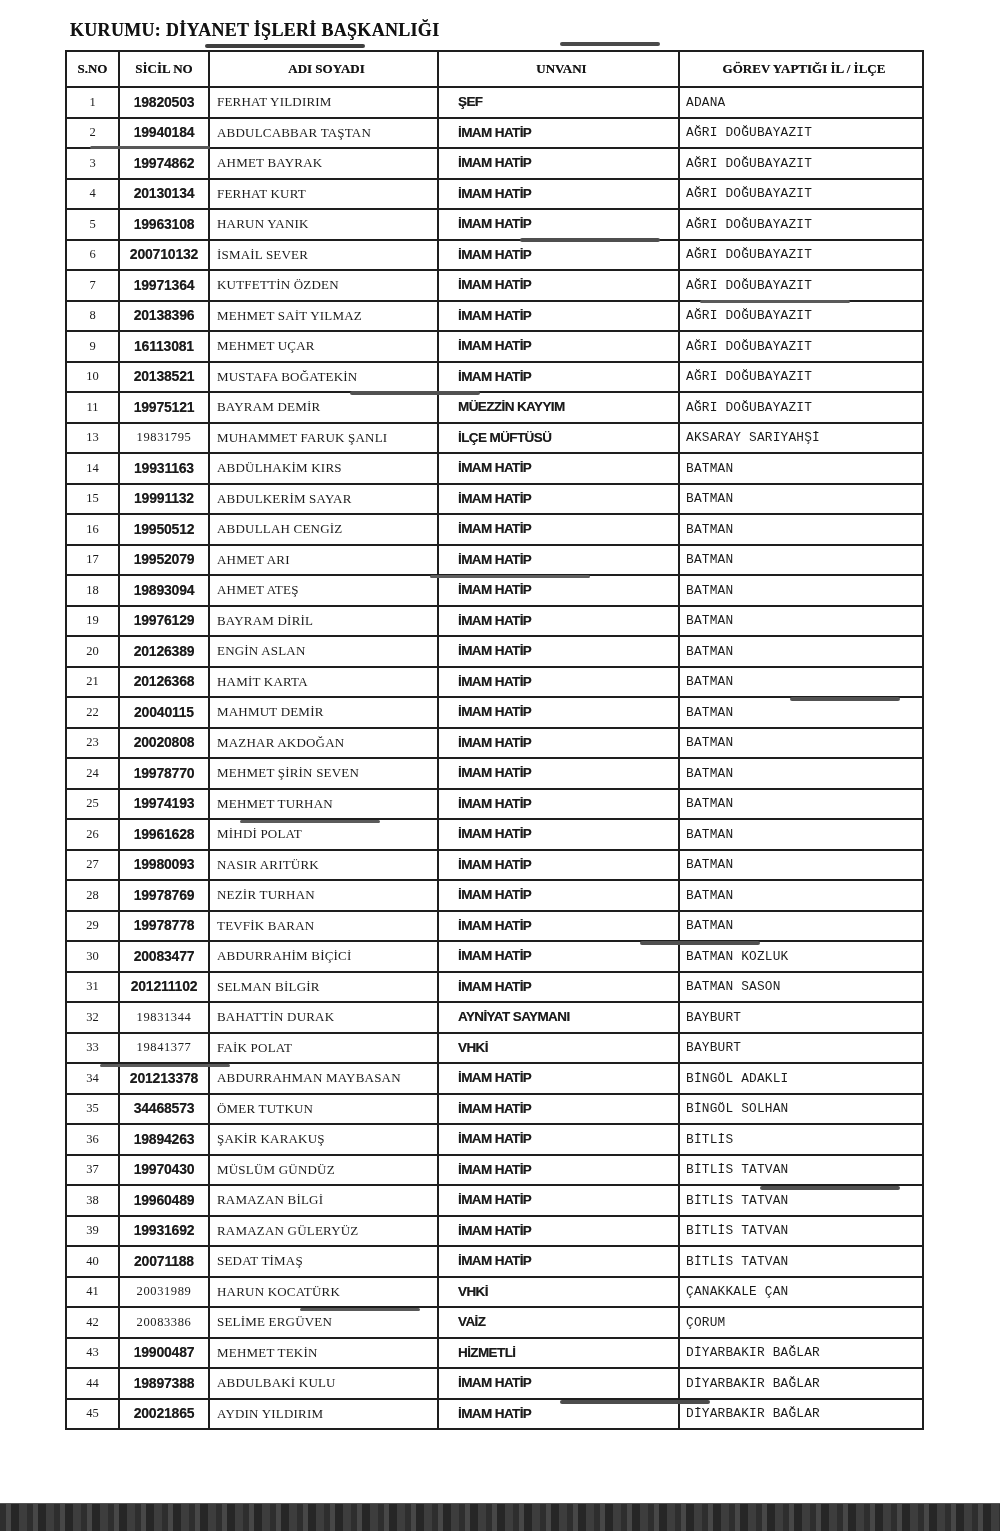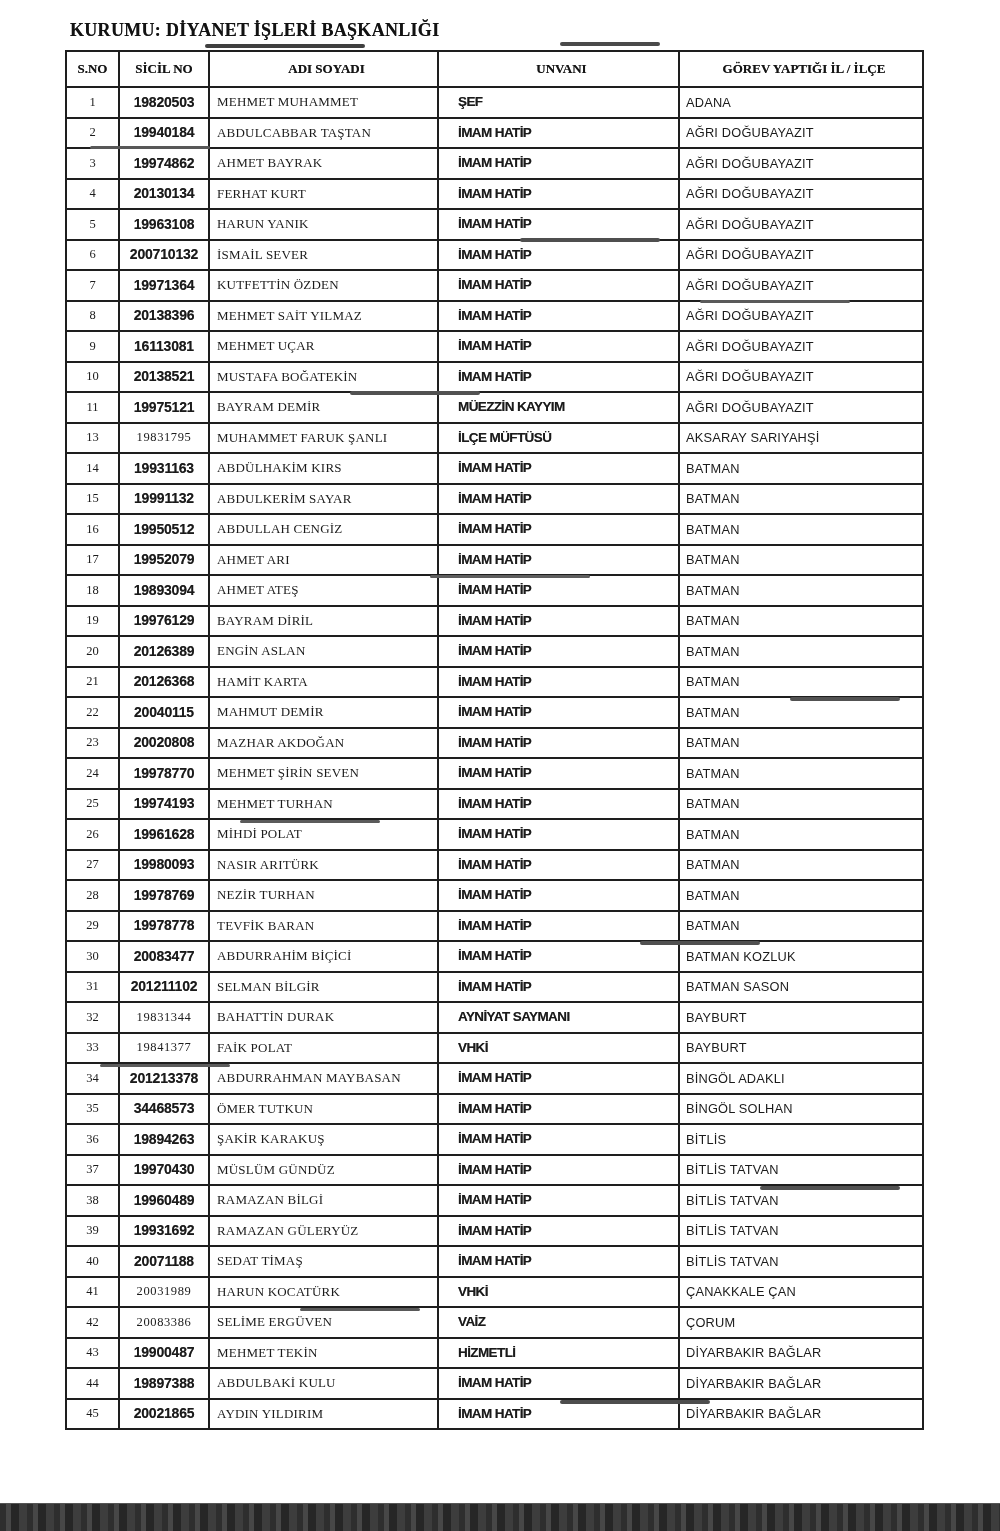--- a/index.html
+++ b/index.html
@@ -62,21 +62,21 @@
     font-family:"Liberation Serif", serif;
     font-size:13px;padding-left:7px;letter-spacing:0.2px;
   }
   td.c-unvan{
     font-family:"Liberation Sans", sans-serif;
     font-weight:bold;font-size:13.5px;letter-spacing:-0.6px;
     padding-left:19px;
     text-shadow:0 0 0.4px rgba(0,0,0,.5);
   }
   td.c-gorev{
-    font-family:Liberation Sans, sans-serif;
+    font-family:Liberation Mono, monospace;
     font-size:12.8px;padding-left:6px;letter-spacing:0.2px;
   }
   
   .smudge{
     position:absolute;border-radius:2px;
     filter:blur(0.4px);
     pointer-events:none;
   }
   .scan-band{
     position:absolute;left:0;bottom:0;width:1000px;height:27px;
@@ -107,21 +107,21 @@
           <th class="h-sicil">SİCİL NO</th>
           <th class="h-name">ADI SOYADI</th>
           <th class="h-unvan">UNVANI</th>
           <th class="h-gorev">GÖREV YAPTIĞI İL / İLÇE</th>
         </tr>
       </thead>
       <tbody>
           <tr>
       <td class="c-sno">1</td>
       <td class="c-sicil">19820503</td>
-      <td class="c-name">MEHMET MUHAMMET</td>
+      <td class="c-name">FERHAT YILDIRIM</td>
       <td class="c-unvan">ŞEF</td>
       <td class="c-gorev">ADANA</td>
     </tr>
           <tr>
       <td class="c-sno">2</td>
       <td class="c-sicil">19940184</td>
       <td class="c-name">ABDULCABBAR TAŞTAN</td>
       <td class="c-unvan">İMAM HATİP</td>
       <td class="c-gorev">AĞRI DOĞUBAYAZIT</td>
     </tr>

